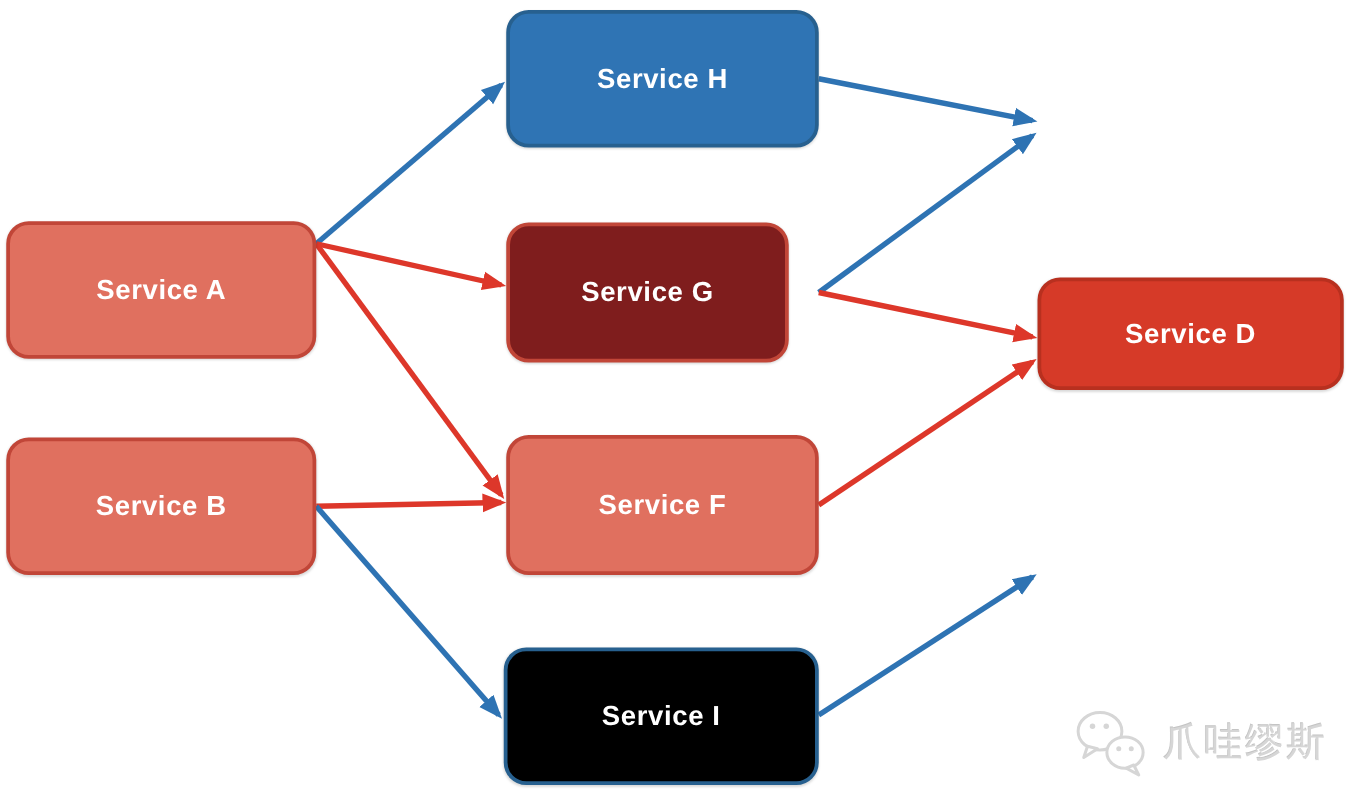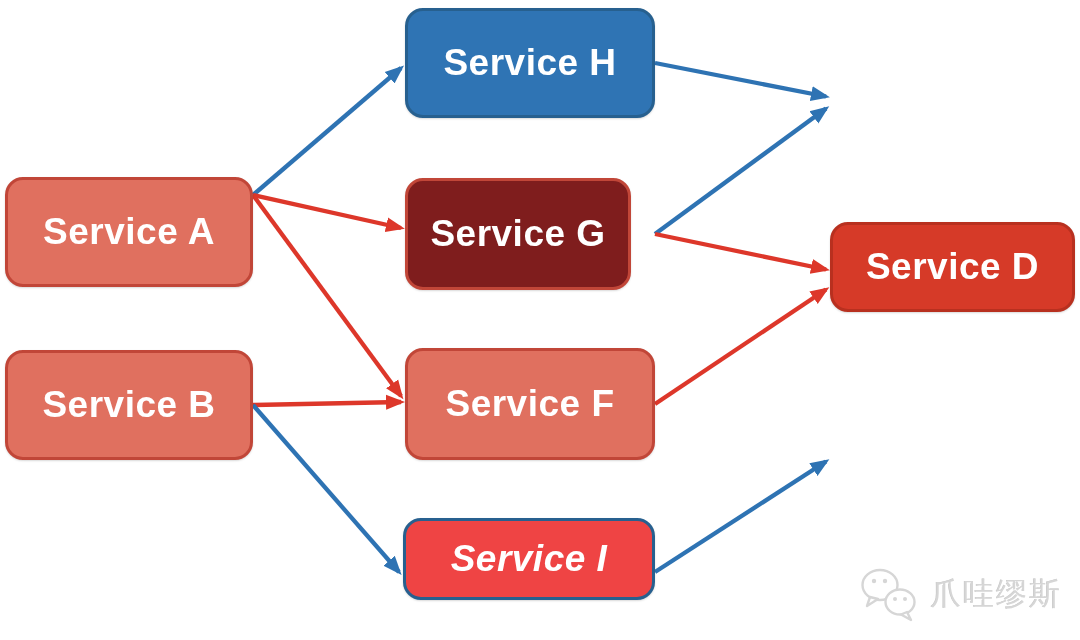--- a/index.html
+++ b/index.html
@@ -33,21 +33,21 @@
     box-sizing: border-box;
     border: 3px solid;
     border-radius: 18px;
     display: flex;
     align-items: center;
     justify-content: center;
     box-shadow: 0 1px 2px rgba(0,0,0,0.15);
   }
   .node span {
     color: #ffffff;
-    font-size: 37px;
+    font-size: 22px;
     font-weight: 600;
     letter-spacing: 0.5px;
   }
   #watermark {
     position: absolute;
     right: 18px;
     bottom: 18px;
     display: flex;
     align-items: center;
     gap: 10px;
@@ -93,21 +93,21 @@
       </div>
       <div class="node" style="left: 405px; top: 8px; width: 250px; height: 110px; background: rgb(47, 116, 180); border-color: rgb(39, 96, 143);">
         <span>Service H</span>
       </div>
       <div class="node" style="left: 405px; top: 178px; width: 226px; height: 112px; background: #7f1d1d; border-color: rgb(193, 70, 56);">
         <span>Service G</span>
       </div>
       <div class="node" style="left: 405px; top: 348px; width: 250px; height: 112px; background: rgb(224, 112, 95); border-color: rgb(193, 70, 56);">
         <span>Service F</span>
       </div>
-      <div class="node" style="left: 403px; top: 518px; width: 252px; height: 82px; background: #ef4444; border-color: rgb(39, 96, 143); font-style: italic;">
+      <div class="node" style="left: 403px; top: 518px; width: 252px; height: 110px; background: #000000; border-color: rgb(39, 96, 143);">
         <span>Service I</span>
       </div>
       <div class="node" style="left: 830px; top: 222px; width: 245px; height: 90px; background: rgb(214, 58, 40); border-color: rgb(184, 48, 31);">
         <span>Service D</span>
       </div>
     </div>
 
   <div id="watermark">
     <svg width="62" height="56" viewBox="0 0 62 56">
       <g fill="#ffffff" stroke="#d6d6d6" stroke-width="2.4">

